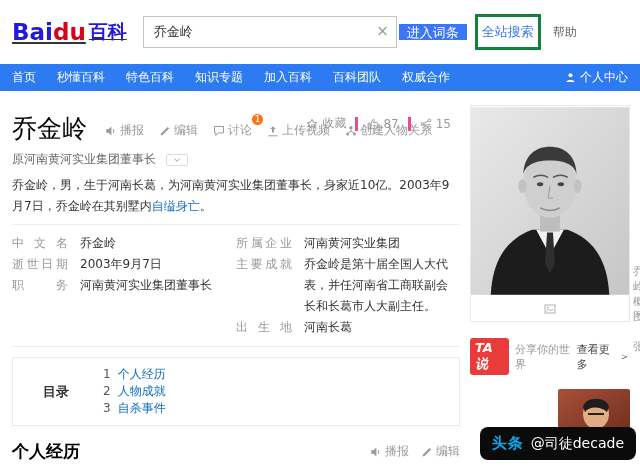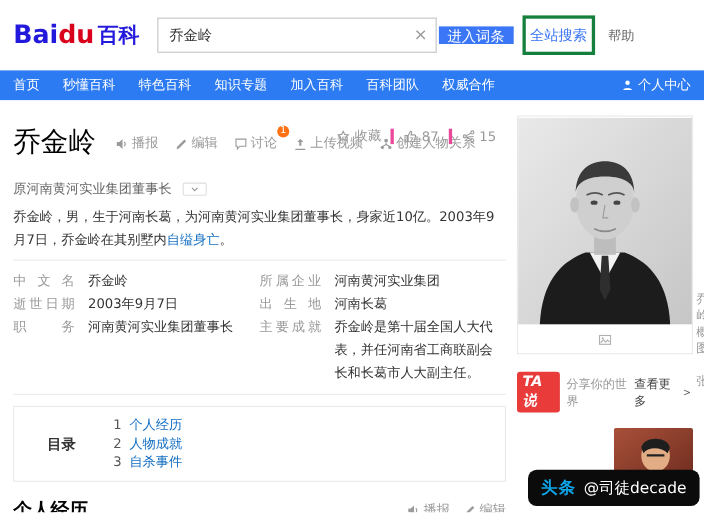--- a/index.html
+++ b/index.html
@@ -1,21 +1,21 @@
 <!DOCTYPE html>
 <html><head>
 <meta charset="utf-8">
 <style>
   *{margin:0;padding:0;box-sizing:border-box;}
   body{width:640px;height:466px;font-family:"DejaVu Sans","Liberation Sans",sans-serif;background:#fff;color:#333;font-size:12px;}
   .page{position:relative;width:640px;height:466px;overflow:hidden;background:#fff;}
 
   
   .topbar{height:64px;display:flex;align-items:center;padding:0 12px;background:#fff;}
-  .logo{display:flex;align-items:flex-start;cursor:pointer;margin-right:16px;}
+  .logo{display:flex;align-items:flex-start;cursor:pointer;margin-right:16px;text-decoration:underline;}
   .logo-bai{color:#2319dc;font-size:23px;font-weight:bold;}
   .logo-du{color:#d9001b;font-size:23px;font-weight:bold;}
   .logo-baike{color:#2319dc;font-size:19px;font-weight:bold;margin-left:3px;}
   .searchwrap{position:relative;width:254px;height:32px;}
   .search-input{width:100%;height:100%;border:1px solid #c4c4c4;padding:0 26px 0 10px;font-size:13px;color:#333;outline:none;font-family:inherit;}
   .clear-x{position:absolute;right:8px;top:6px;color:#9a9a9a;font-size:15px;line-height:18px;cursor:pointer;}
   .btn-enter{width:68px;height:16px;background:#3a76f5;color:#fff;border:none;font-size:13px;margin-left:2px;cursor:pointer;font-family:inherit;}
   .btn-site{width:66px;height:36px;background:#fff;color:#3a76f5;border:3px solid #15803d;font-size:13px;margin-left:8px;cursor:pointer;font-family:inherit;}
   .help{margin-left:12px;color:#666;font-size:12px;cursor:pointer;text-decoration:none;}
 
@@ -31,21 +31,21 @@
 
   
   .title-row{display:flex;align-items:flex-end;position:relative;margin-top:12px;}
   .lemma-title{font-size:25px;font-weight:400;color:#000;line-height:28px;}
   .lemma-actions{display:flex;gap:15px;margin-left:18px;padding-bottom:4px;color:#999;}
   .act{display:inline-flex;align-items:center;gap:3px;cursor:pointer;position:relative;white-space:nowrap;}
   .badge{position:absolute;top:-8px;right:-11px;background:#ff7214;color:#fff;min-width:11px;height:11px;line-height:11px;border-radius:6px;font-size:9px;text-align:center;padding:0 2px;}
   .lemma-stats{position:absolute;right:0;top:0;display:flex;align-items:center;color:#999;}
   .stat{display:inline-flex;align-items:center;gap:4px;cursor:pointer;padding:0 9px;}
   .stat+.stat{border-left:3px solid #ec4899;}
-  .subtitle-row{margin-top:20px;display:flex;align-items:center;color:#666;}
+  .subtitle-row{margin-top:8px;display:flex;align-items:center;color:#666;}
   .expand-tag{display:inline-flex;align-items:center;gap:3px;border:1px solid #ddd;border-radius:2px;padding:1px 6px;margin-left:10px;color:#666;font-size:11px;cursor:pointer;}
   .summary{margin-top:7px;line-height:21px;color:#333;}
   .blue-link{color:#136ec2;cursor:pointer;}
 
   
   .infobox{display:flex;border-top:1px solid #ececec;border-bottom:1px solid #ececec;padding:8px 0;margin-top:7px;}
   .info-col{width:50%;padding-right:8px;}
   .info-row{display:flex;line-height:21px;}
   .ilabel{width:56px;flex:none;color:#999;text-align:justify;text-align-last:justify;margin-right:12px;}
   .ival{flex:1;color:#333;}
@@ -214,26 +214,26 @@
             <span class="ilabel">职务</span>
             <span class="ival">河南黄河实业集团董事长</span>
           </div>
         </div>
         <div class="info-col">
           <div class="info-row">
             <span class="ilabel">所属企业</span>
             <span class="ival">河南黄河实业集团</span>
           </div>
           <div class="info-row">
+            <span class="ilabel">主要成就</span>
+            <span class="ival">乔金岭是第十届全国人大代表，并任河南省工商联副会长和长葛市人大副主任。</span>
+          </div>
+          <div class="info-row">
             <span class="ilabel">出生地</span>
             <span class="ival">河南长葛</span>
-          </div>
-          <div class="info-row">
-            <span class="ilabel">主要成就</span>
-            <span class="ival">乔金岭是第十届全国人大代表，并任河南省工商联副会长和长葛市人大副主任。</span>
           </div>
         </div>
       </div>
 
       <div class="toc">
         <div class="toc-title">目录</div>
         <ul class="toc-list">
           <li>
             <span class="toc-num">1</span>
             <span class="toc-link">个人经历</span>

